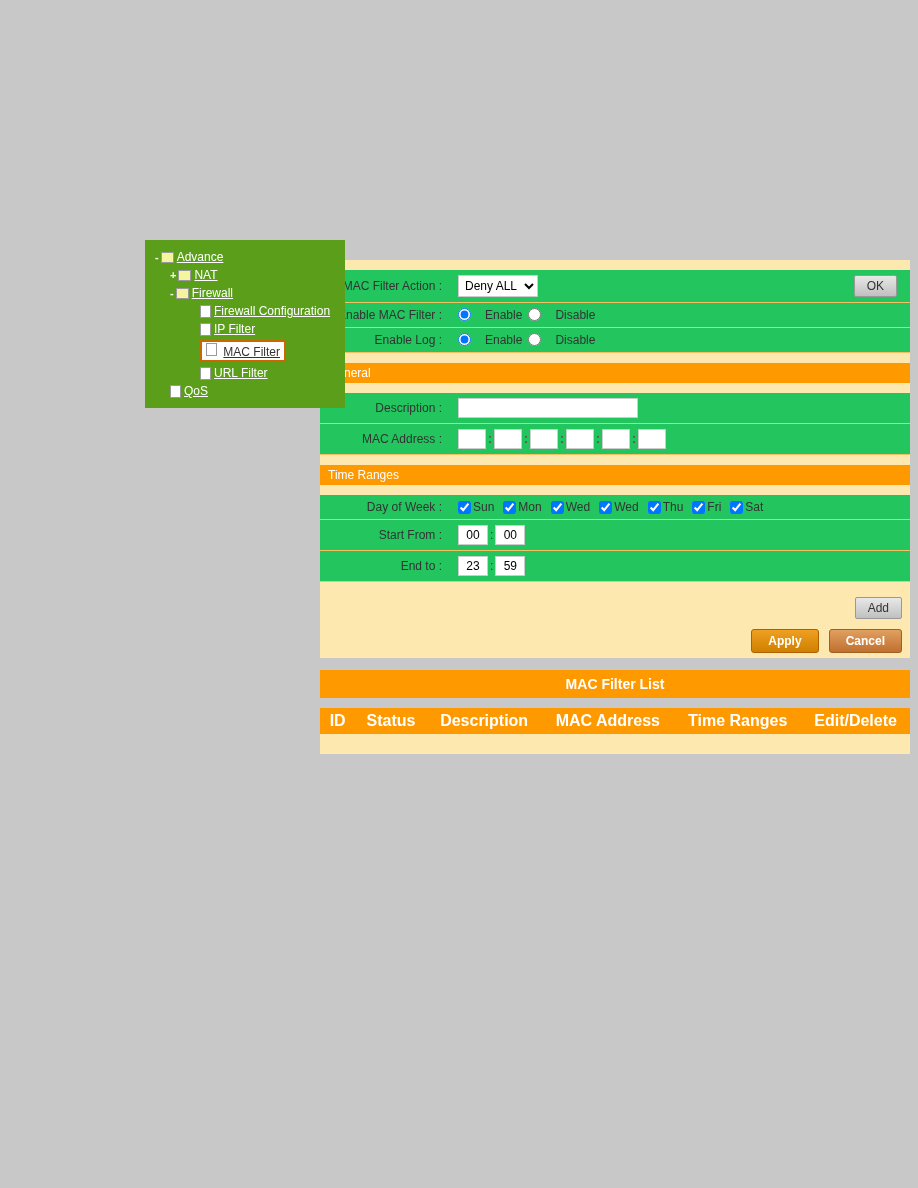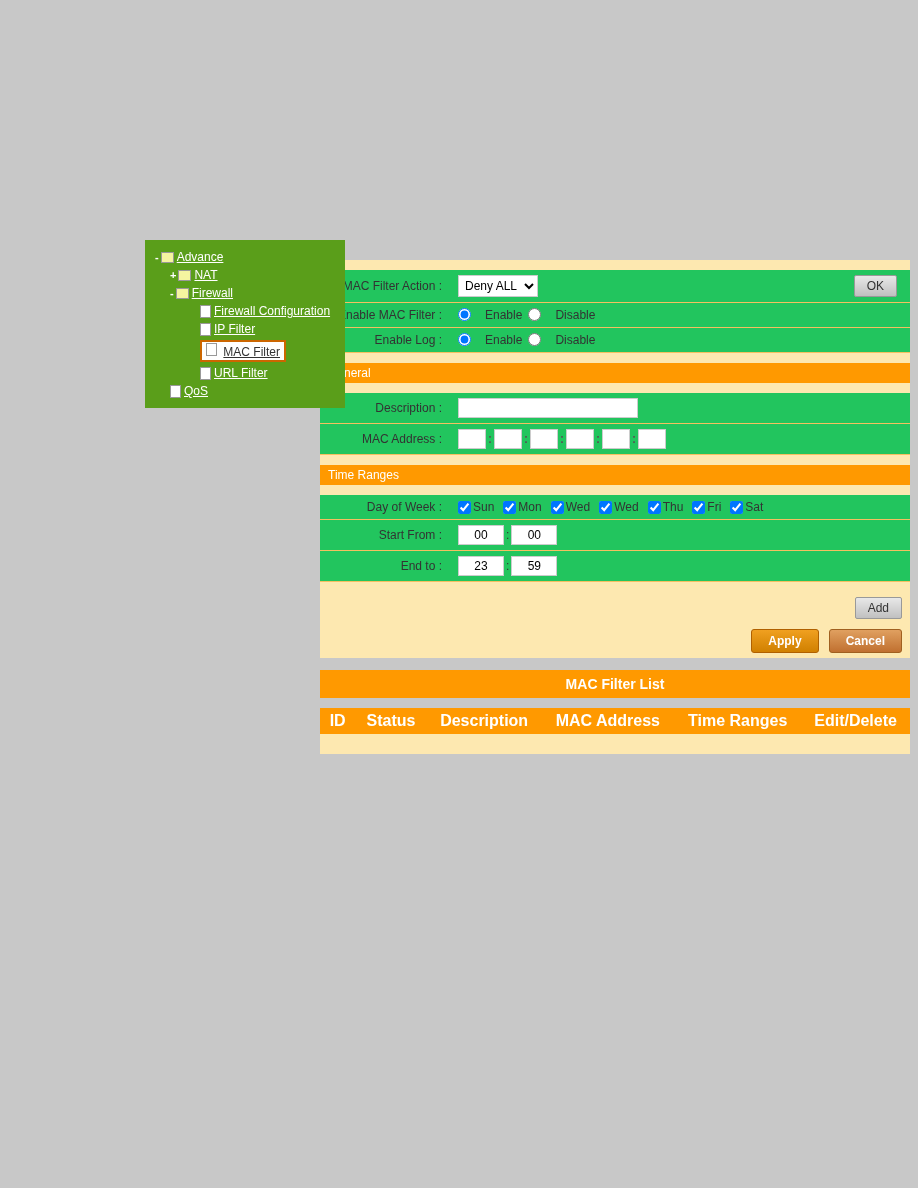--- a/index.html
+++ b/index.html
@@ -168,21 +168,21 @@
       color: #555;
     }
 
     
     .time-input {
       display: flex;
       align-items: center;
       gap: 2px;
     }
     .time-input input {
-      width: 46px;
+      width: 30px;
       text-align: center;
     }
 
     
     .day-checks {
       display: flex;
       align-items: flex-end;
       gap: 9px;
       flex-wrap: wrap;
     }

